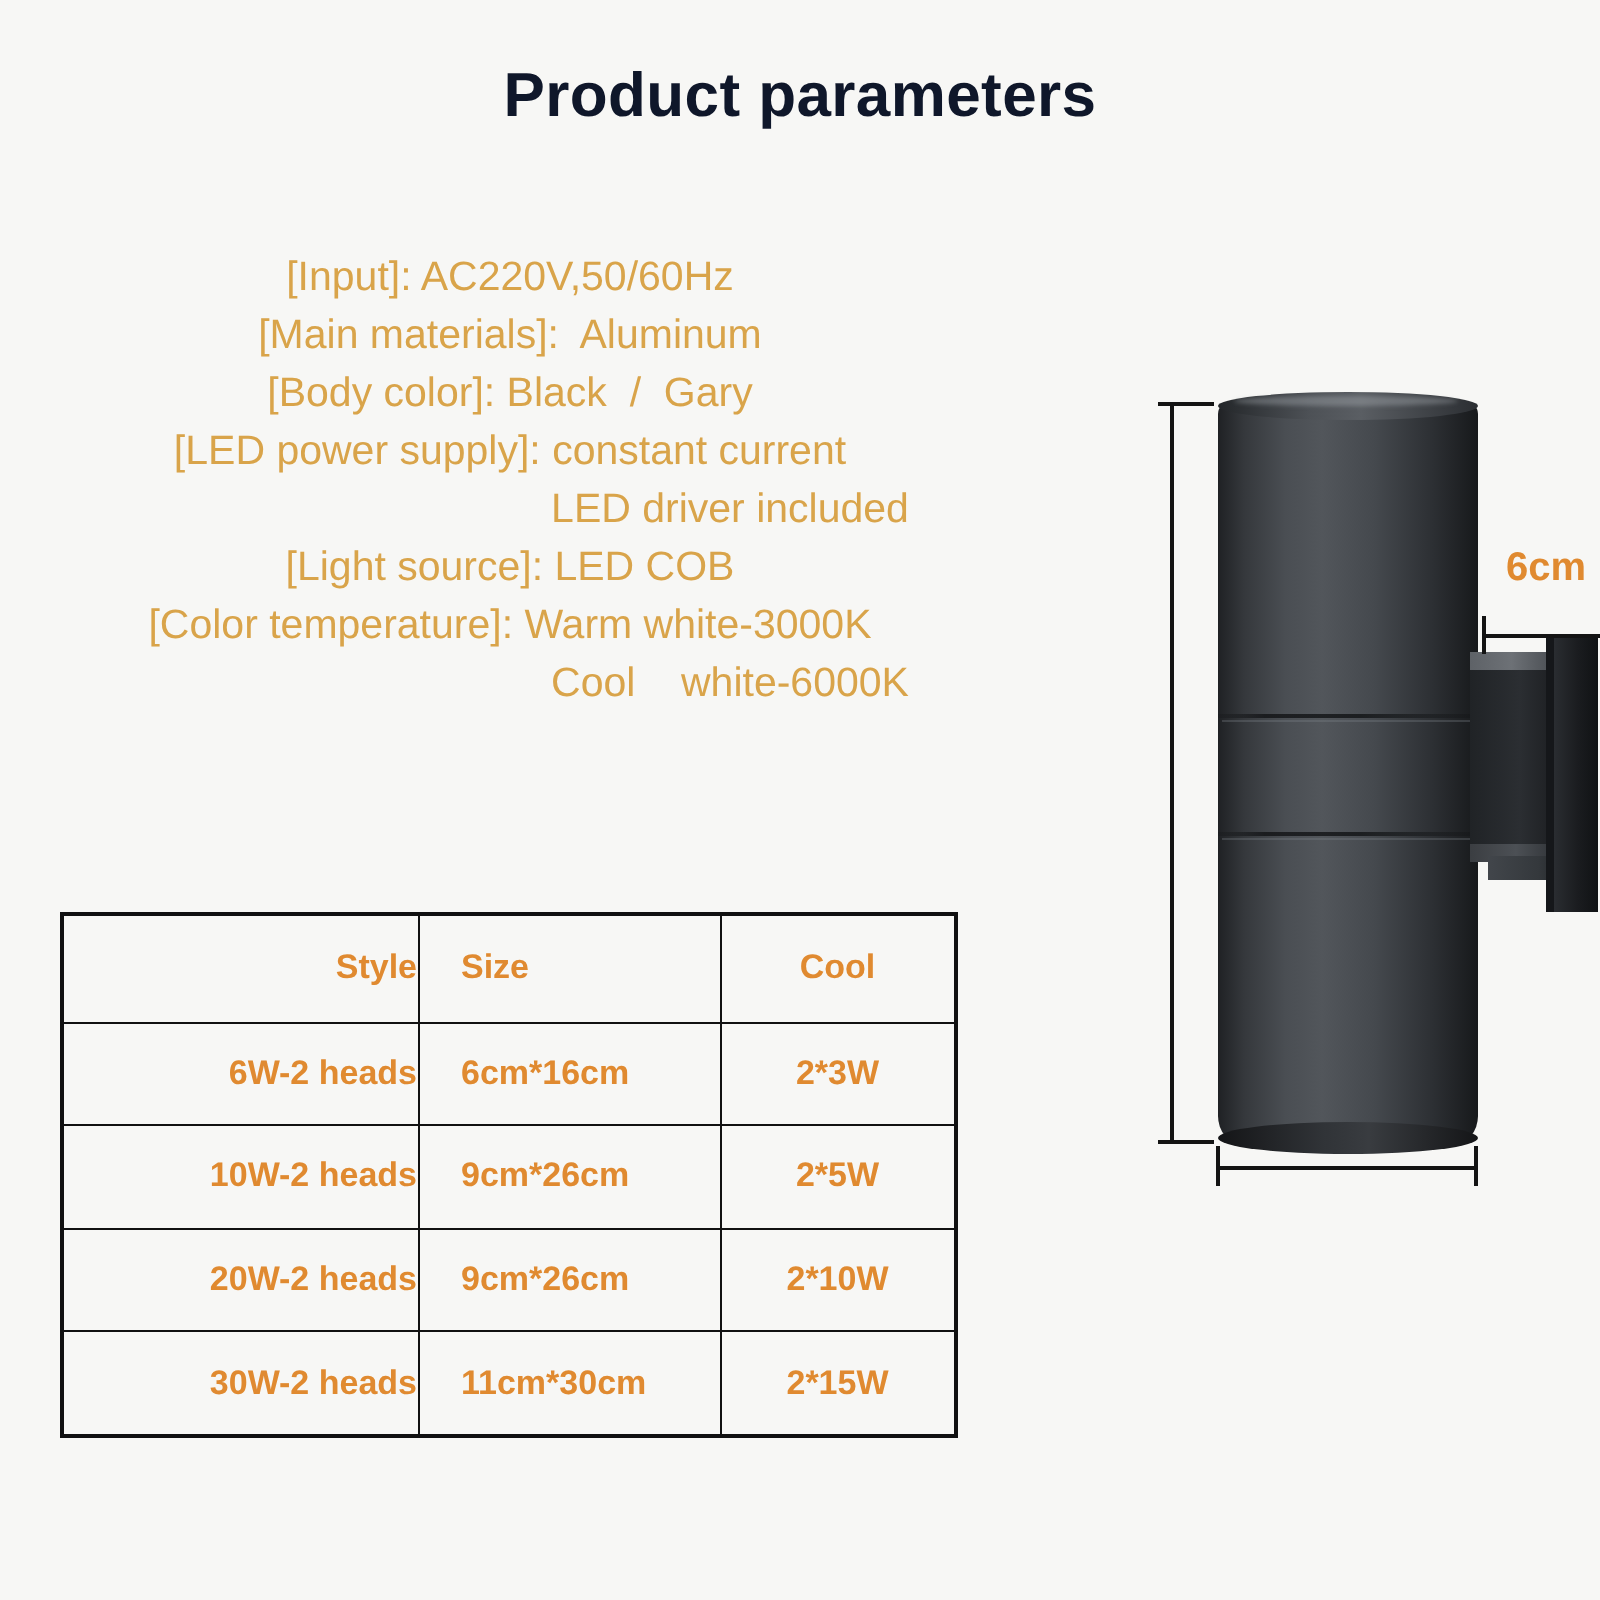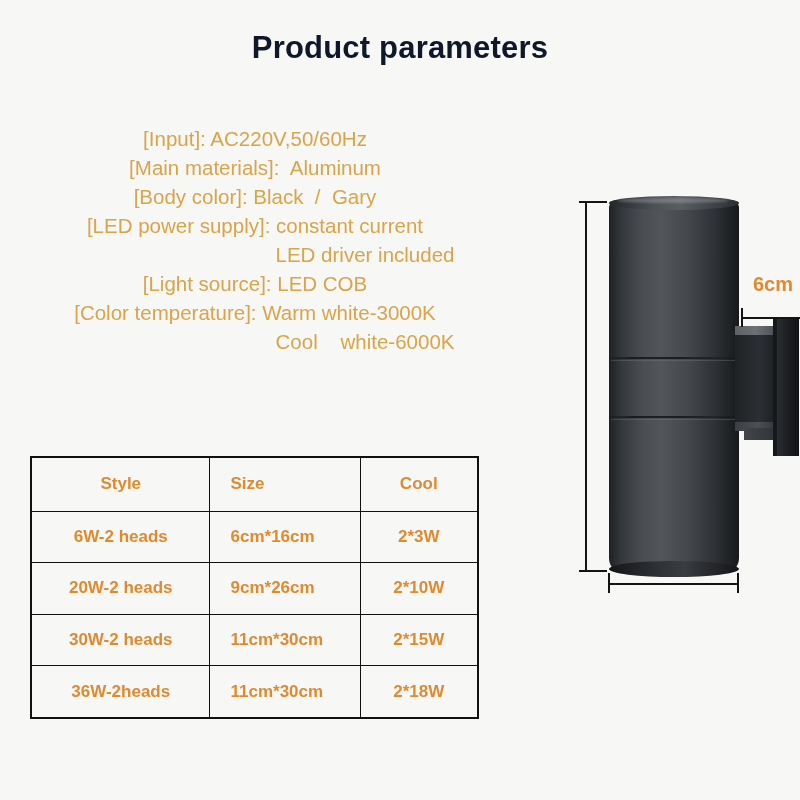--- a/index.html
+++ b/index.html
@@ -49,21 +49,21 @@
   }
   table { width:100%; border-collapse:collapse; }
   td {
     height:51.5px;
     border:1.6px solid #111;
     color:#e08a30;
     font-size:17px;
     font-weight:bold;
     vertical-align:middle;
   }
-  td.c1 { width:177px; padding-left:1px; text-align:center; }
+  td.c1 { width:177px; padding-left:1px; text-align:right; }
   td.c2 { width:151px; padding-left:21px; text-align:left; }
   td.c3 { width:auto;  text-align:center; }
   tr:first-child td { height:53px; }
   
   tr:first-child td { border-top:none; }
   tr:last-child td { border-bottom:none; }
   td.c1 { border-left:none; }
   td.c3 { border-right:none; }
 
   
@@ -248,31 +248,31 @@
           <td class="c1">Style</td>
           <td class="c2">Size</td>
           <td class="c3">Cool</td>
         </tr>
         <tr>
           <td class="c1">6W-2 heads</td>
           <td class="c2">6cm*16cm</td>
           <td class="c3">2*3W</td>
         </tr>
         <tr>
+          <td class="c1">10W-2 heads</td>
+          <td class="c2">9cm*26cm</td>
+          <td class="c3">2*5W</td>
+        </tr>
+        <tr>
           <td class="c1">20W-2 heads</td>
           <td class="c2">9cm*26cm</td>
           <td class="c3">2*10W</td>
         </tr>
         <tr>
           <td class="c1">30W-2 heads</td>
           <td class="c2">11cm*30cm</td>
           <td class="c3">2*15W</td>
         </tr>
-        <tr>
-          <td class="c1">36W-2heads</td>
-          <td class="c2">11cm*30cm</td>
-          <td class="c3">2*18W</td>
-        </tr>
       </tbody>
     </table>
   </div>
 
 </div>
 
 </body></html>

